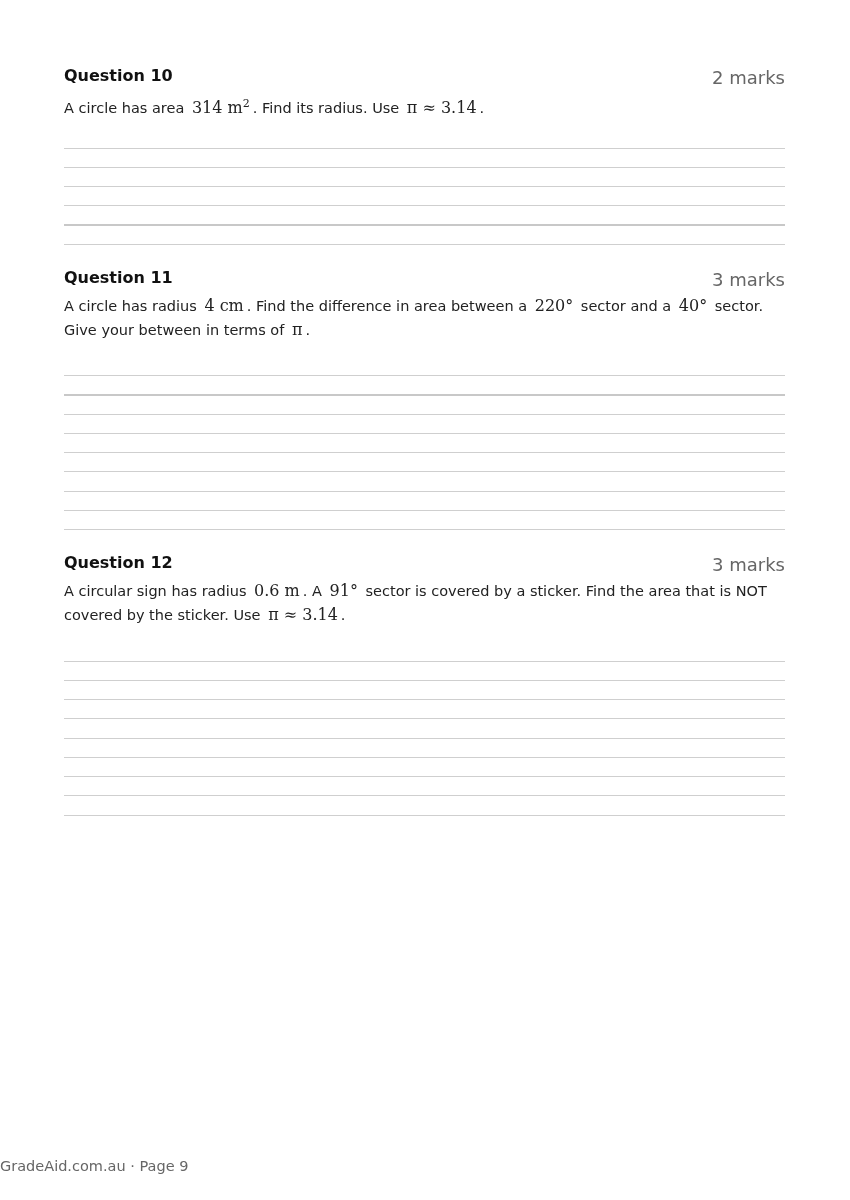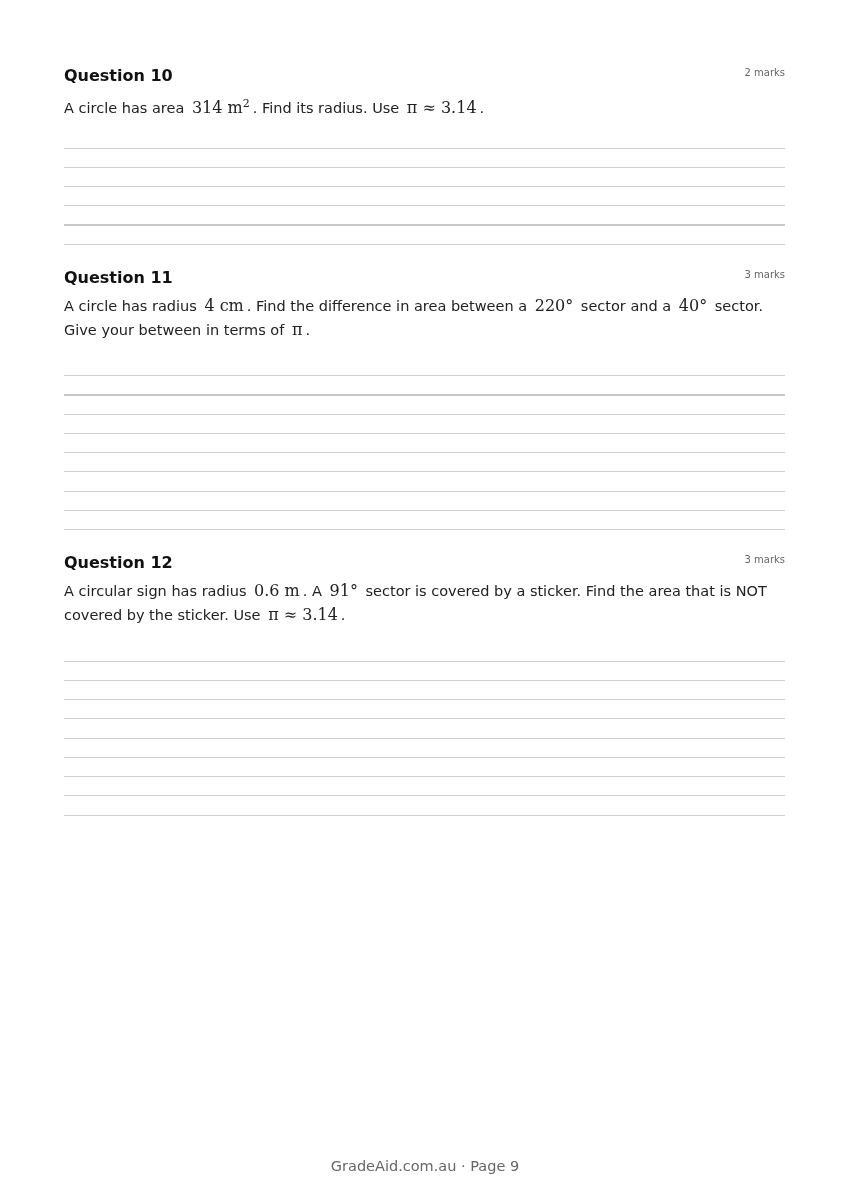--- a/index.html
+++ b/index.html
@@ -5,29 +5,29 @@
     html, body { margin: 0; padding: 0; }
     body {
       width: 850px; height: 1200px; background: #ffffff; position: relative;
       font-family: "DejaVu Sans", "Liberation Sans", sans-serif; color: #1a1a1a;
       overflow: hidden;
     }
     .page { position: absolute; left: 64px; top: 0; width: 721px; }
     .question { position: absolute; left: 0; width: 721px; }
     .q-head { position: relative; height: 22px; }
     .q-title { position: absolute; left: 0; top: 0; font-weight: bold; font-size: 16px; color: #111; text-align: center; }
-    .q-marks { position: absolute; right: 0; top: 1px; font-size: 10px; color: #666; }
+    .q-marks { position: absolute; right: 0; top: 1px; font-size: 18px; color: #666; }
     .q-text { font-size: 14.5px; line-height: 24px; color: #222; margin-top: 4px; }
     .math { font-family: "DejaVu Serif", "Liberation Serif", serif; font-size: 16px; padding: 0 3px; }
     .math sup { font-size: 11px; }
     .lines { position: absolute; left: 0; width: 721px; }
     .line { height: 1px; background: #cfcfcf; position: absolute; left: 0; width: 721px; }
     .line.thick { height: 2px; background: #c8c8c8; }
     .footer {
-      position: absolute; top: 1158px; left: 0; width: 850px; text-align: center;
+      position: absolute; top: 1158px; left: 0; width: 850px; text-align: left;
       font-size: 14.5px; color: #666;
     }
   </style>
 </head>
 <body>
 
 <div class="page">
 
   <div class="question" style="top:66px;">
     <div class="q-head">

